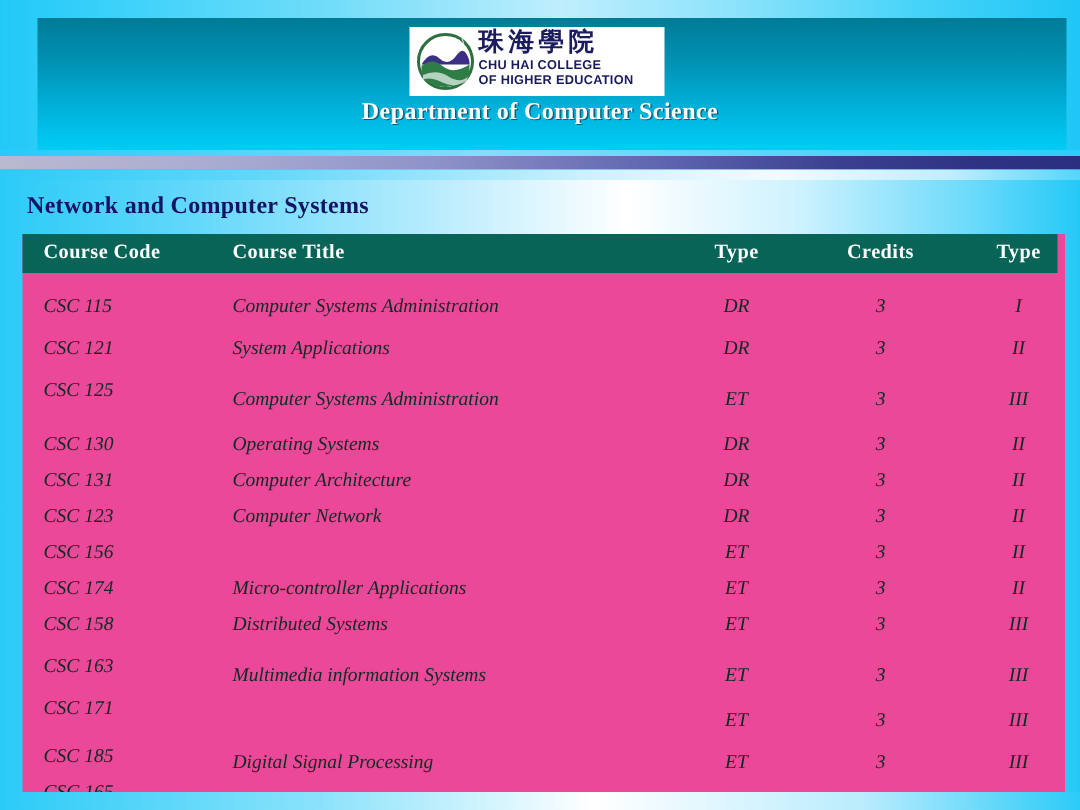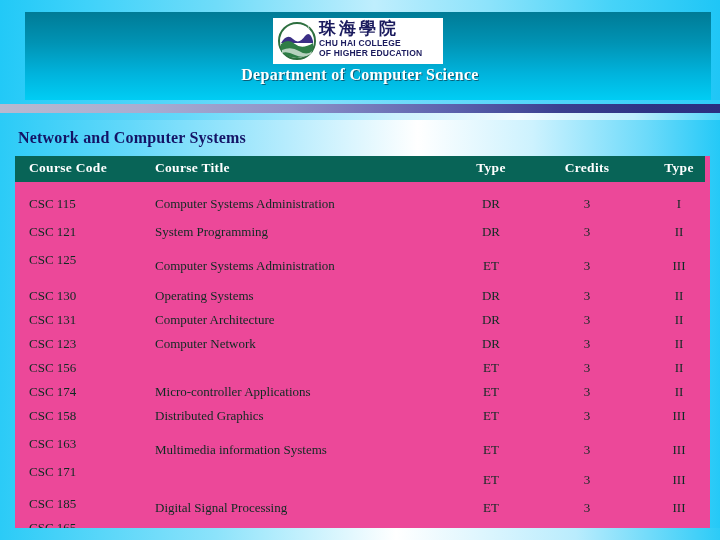--- a/index.html
+++ b/index.html
@@ -81,21 +81,21 @@
   }
   .thead{
     position:absolute;left:0;top:0;width:690px;height:26px;
     background:#086457;
   }
   .thead .cell{
     position:absolute;top:4px;color:#ffffff;font-size:13.5px;font-weight:700;
     letter-spacing:.3px;white-space:nowrap;
   }
   .rows{position:absolute;left:0;top:26px;width:695px;height:346px;}
-  .row{position:absolute;left:0;width:695px;height:24px;}
+  .row{position:absolute;left:0;width:695px;height:24px;font-style:italic;}
   .cell{position:absolute;white-space:nowrap;color:#0e2b22;font-size:13px;}
 
   .c-code{left:14px;}
   .c-title{left:140px;}
   .c-type{left:440px;width:72px;text-align:center;}
   .c-credits{left:530px;width:84px;text-align:center;}
   .c-level{left:628px;width:72px;text-align:center;}
 
   .thead .c-code{left:14px;}
   .thead .c-title{left:140px;}
@@ -153,21 +153,21 @@
     <div class="rows" id="rows-host">
         <div class="row" style="top: 14px;">
           <span class="cell c-code" style="top:0px">CSC 115</span>
           <span class="cell c-title" style="top:0px">Computer Systems Administration</span>
           <span class="cell c-type" style="top:0px">DR</span>
           <span class="cell c-credits" style="top:0px">3</span>
           <span class="cell c-level" style="top:0px">I</span>
         </div>
         <div class="row" style="top: 42px;">
           <span class="cell c-code" style="top:0px">CSC 121</span>
-          <span class="cell c-title" style="top:0px">System Programming</span>
+          <span class="cell c-title" style="top:0px">System Applications</span>
           <span class="cell c-type" style="top:0px">DR</span>
           <span class="cell c-credits" style="top:0px">3</span>
           <span class="cell c-level" style="top:0px">II</span>
         </div>
         <div class="row" style="top: 70px;">
           <span class="cell c-code" style="top:0px">CSC 125</span>
           <span class="cell c-title" style="top:6px">Computer Systems Administration</span>
           <span class="cell c-type" style="top:6px">ET</span>
           <span class="cell c-credits" style="top:6px">3</span>
           <span class="cell c-level" style="top:6px">III</span>
@@ -201,21 +201,21 @@
         </div>
         <div class="row" style="top: 202px;">
           <span class="cell c-code" style="top:0px">CSC 174</span>
           <span class="cell c-title" style="top:0px">Micro-controller Applications</span>
           <span class="cell c-type" style="top:0px">ET</span>
           <span class="cell c-credits" style="top:0px">3</span>
           <span class="cell c-level" style="top:0px">II</span>
         </div>
         <div class="row" style="top: 226px;">
           <span class="cell c-code" style="top:0px">CSC 158</span>
-          <span class="cell c-title" style="top:0px">Distributed Graphics</span>
+          <span class="cell c-title" style="top:0px">Distributed Systems</span>
           <span class="cell c-type" style="top:0px">ET</span>
           <span class="cell c-credits" style="top:0px">3</span>
           <span class="cell c-level" style="top:0px">III</span>
         </div>
         <div class="row" style="top: 254px;">
           <span class="cell c-code" style="top:0px">CSC 163</span>
           <span class="cell c-title" style="top:6px">Multimedia information Systems</span>
           <span class="cell c-type" style="top:6px">ET</span>
           <span class="cell c-credits" style="top:6px">3</span>
           <span class="cell c-level" style="top:6px">III</span>

